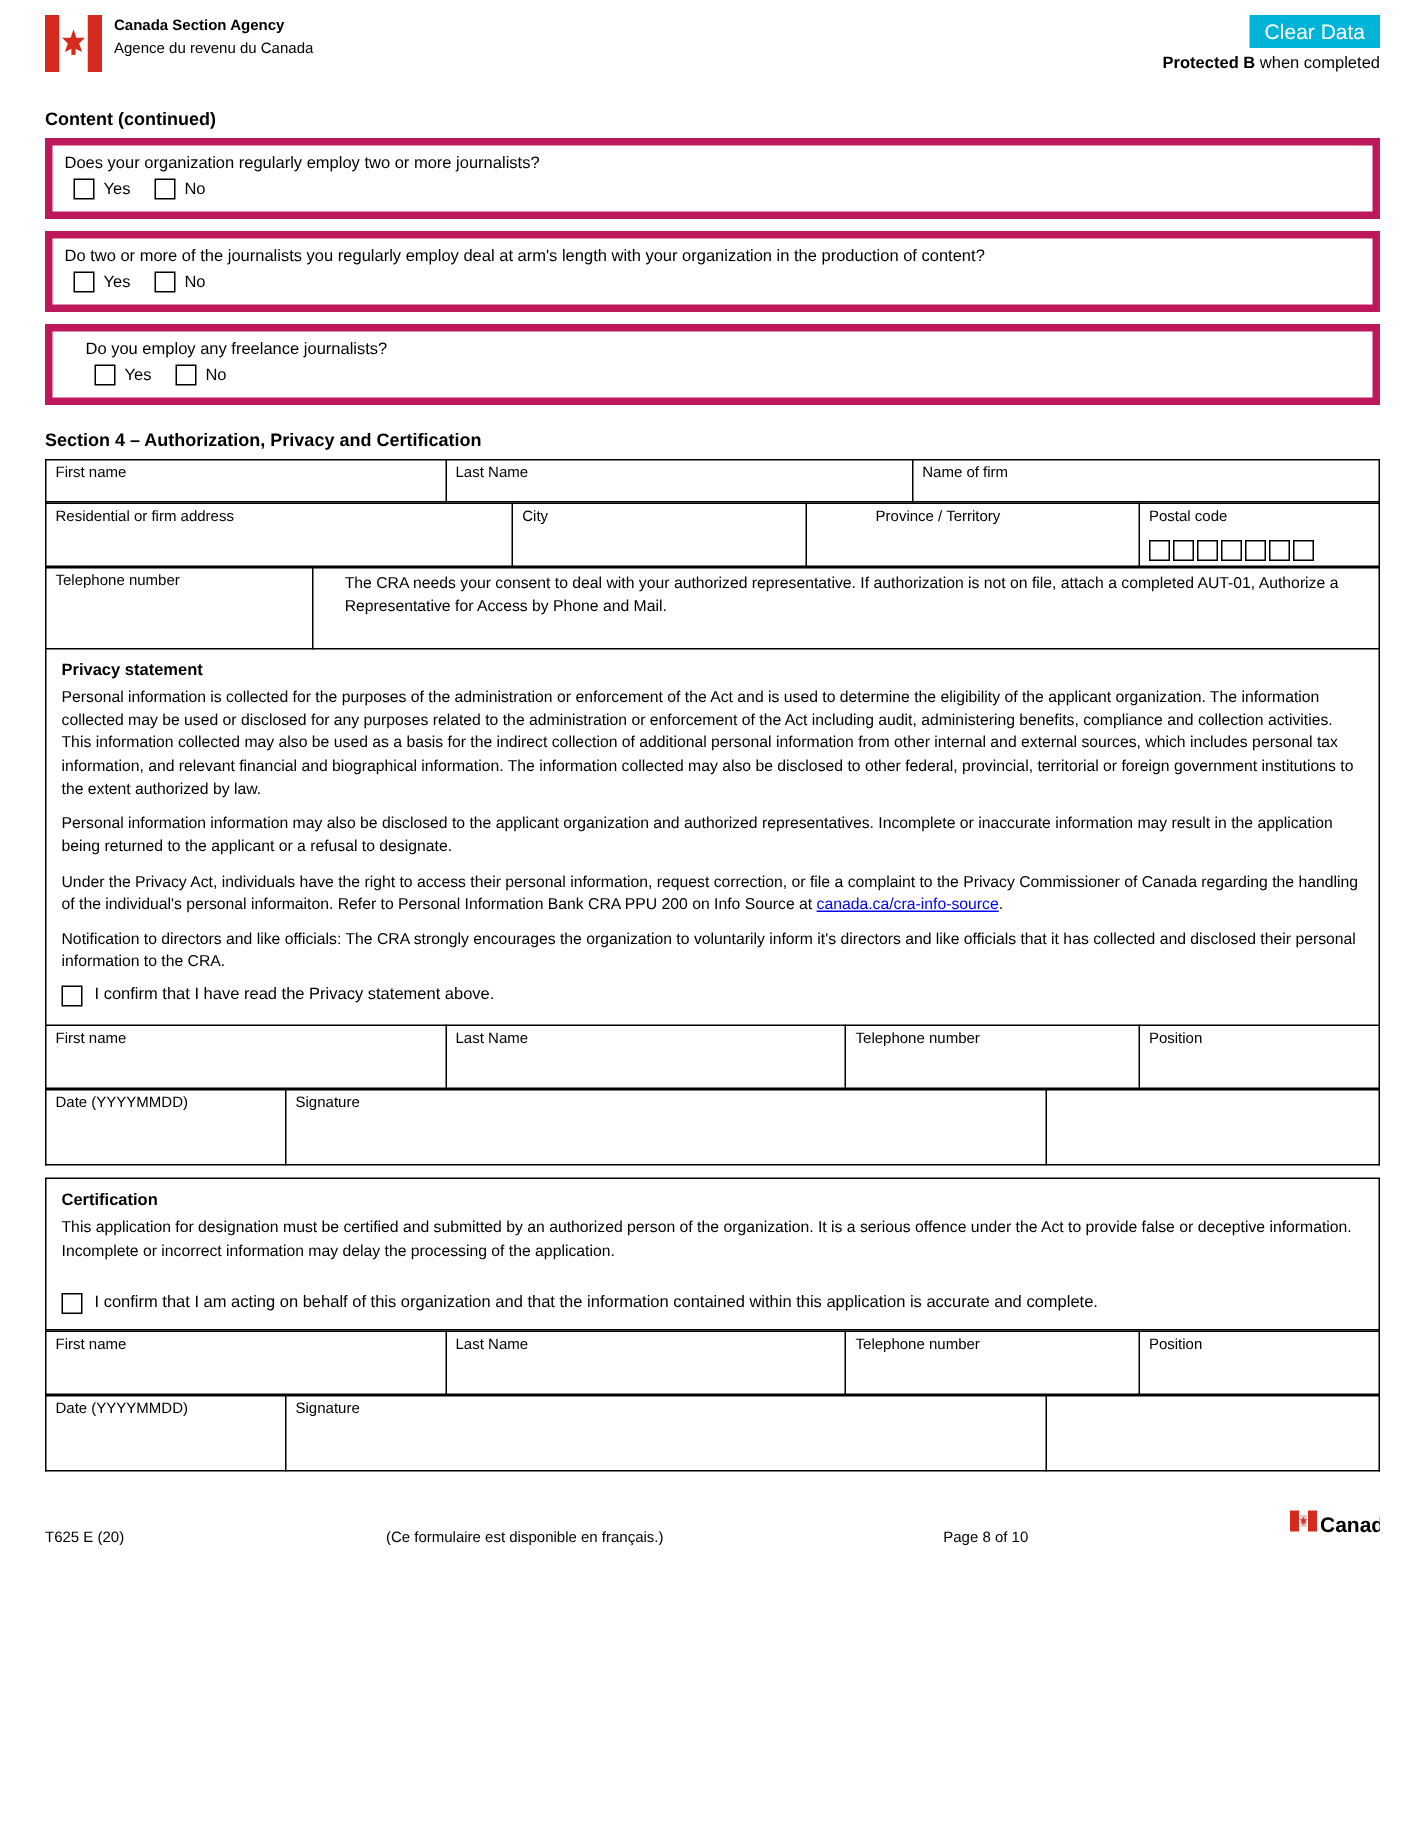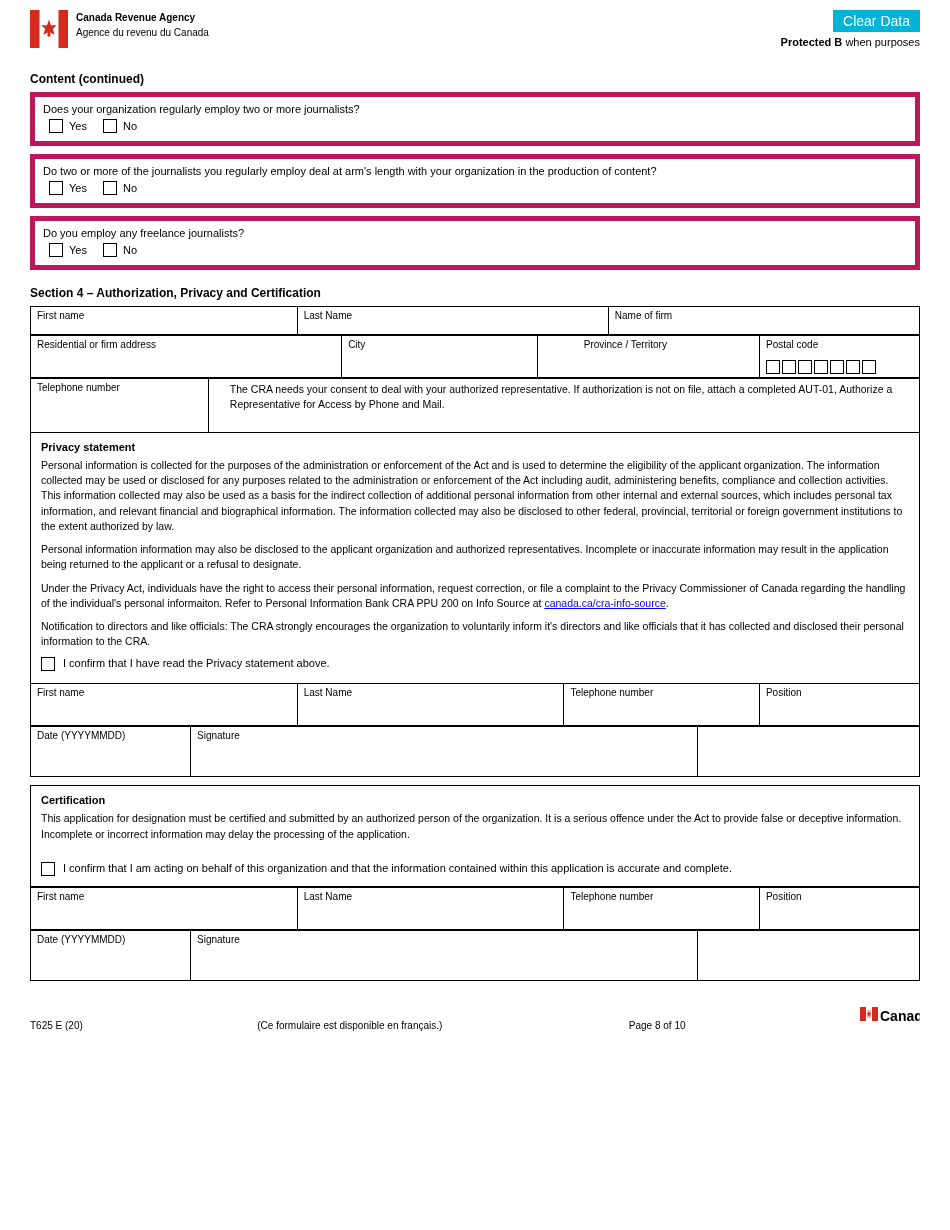--- a/index.html
+++ b/index.html
@@ -204,28 +204,28 @@
         <rect width="40" height="40" fill="white"></rect>
         <rect x="0" y="0" width="10" height="40" fill="#d52b1e"></rect>
         <rect x="30" y="0" width="10" height="40" fill="#d52b1e"></rect>
 
         <g transform="translate(20,20)" fill="#d52b1e">
           <polygon points="0,-10 2,-4 8,-4 4,0 6,6 0,3 -6,6 -4,0 -8,-4 -2,-4"></polygon>
           <rect x="-1.5" y="3" width="3" height="5"></rect>
         </g>
       </svg>
       <div class="agency-text">
-        <div class="en"><span>Canada Revenue</span> <span>Agency</span></div>
+        <div class="en"><span>Canada Section</span> <span>Agency</span></div>
         <div><span>Agence du revenu</span> <span>du Canada</span></div>
       </div>
     </div>
     <div class="header-right">
       <button class="clear-data-btn">Clear Data</button>
       <div class="protected-text">
-        <strong>Protected B</strong><span> when purposes</span>
+        <strong>Protected B</strong><span> when completed</span>
       </div>
     </div>
   </div>
 
   <div class="section-title">Content (continued)</div>
 
   <div class="content-box">
     <div class="content-box-inner">
       <div class="question-text">Does your organization regularly employ two or more journalists?</div>
       <div class="yes-no-row">
@@ -242,21 +242,21 @@
       <div class="question-text">Do two or more of the journalists you regularly employ deal at arm's length with your organization in the production of content?</div>
       <div class="yes-no-row">
         <span class="checkbox-sq"></span>
         <span class="yn-label">Yes</span>
         <span class="checkbox-sq"></span>
         <span class="yn-label">No</span>
       </div>
     </div>
   </div>
 
-  <div class="content-box" style="margin-bottom:16px;">
+  <div class="content-box" style="margin-bottom:16px;padding-left:14px;">
     <div class="content-box-inner">
       <div class="question-text">Do you employ any freelance journalists?</div>
       <div class="yes-no-row">
         <span class="checkbox-sq"></span>
         <span class="yn-label">Yes</span>
         <span class="checkbox-sq"></span>
         <span class="yn-label">No</span>
       </div>
     </div>
   </div>

